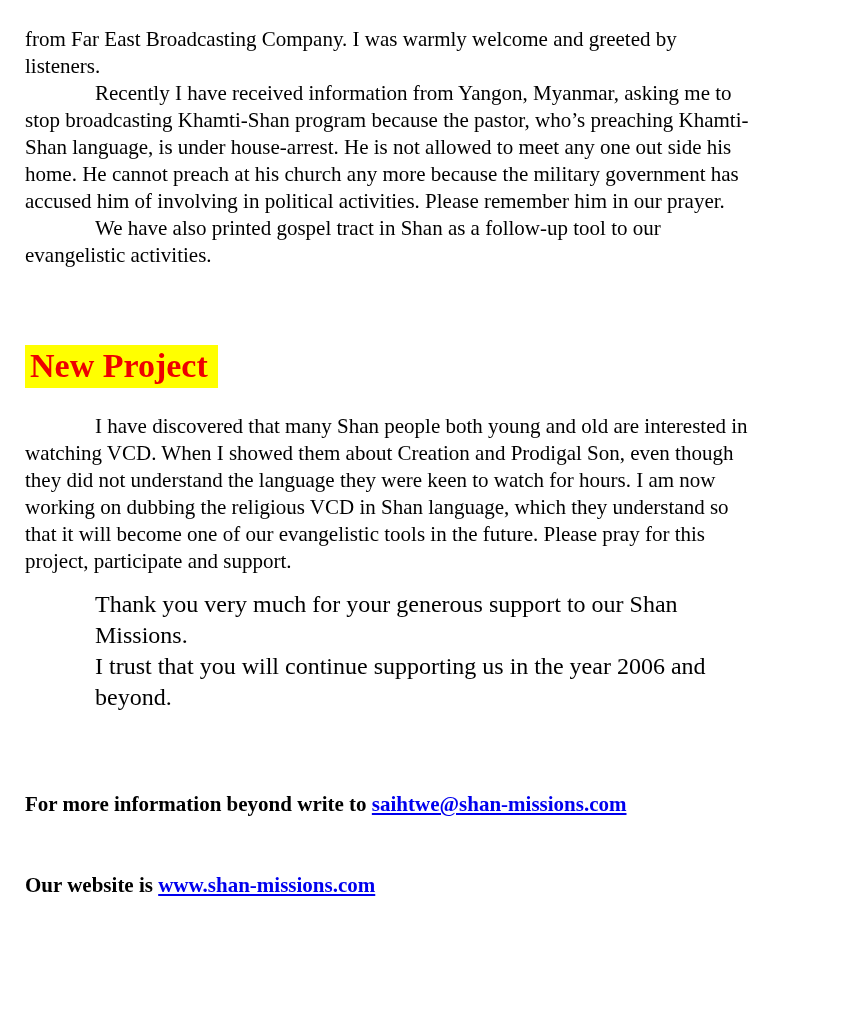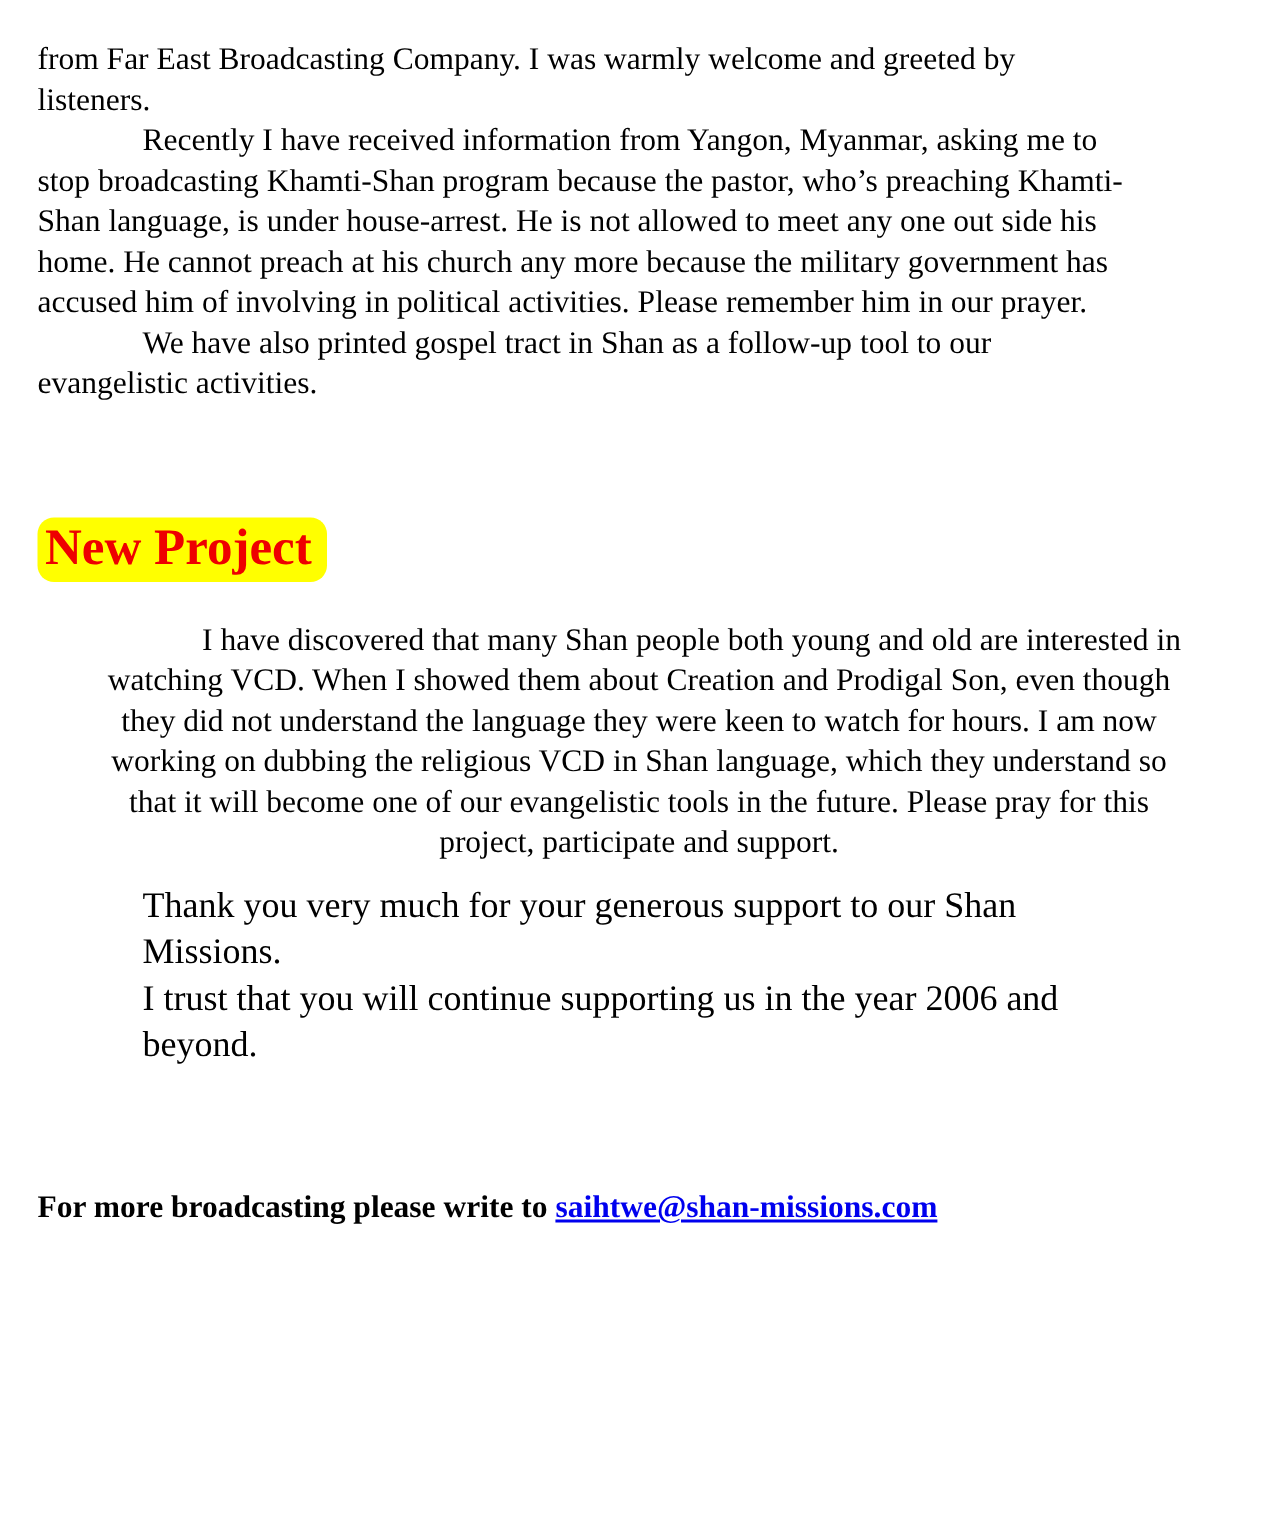--- a/index.html
+++ b/index.html
@@ -25,35 +25,33 @@
     -moz-tab-size: 70px;
     overflow: hidden;
   }
   .heading-wrap { line-height: 0; }
   .heading {
     display: inline-block;
     font-size: 34px;
     line-height: 36px;
     font-weight: bold;
     padding: 3px 10px 4px 5px;
-    border-radius: 11px;
   }
   .heading-new-project {
     margin-top: 76px;
     background: #ffff00;
     color: #ee0000;
   }
   .heading-thank-you {
     margin-top: 50px;
     background: #1a1a8c;
     color: #f2f2a6;
   }
   .para-new-project {
     margin-top: 25px;
-    text-align: center;
   }
   .thanks-block {
     margin-top: 14px;
     margin-left: 70px;
     font-size: 24px;
     line-height: 31px;
     white-space: pre;
     overflow: hidden;
   }
   .contact-block {
@@ -97,17 +95,18 @@
 that it will become one of our evangelistic tools in the future. Please pray for this
 project, participate and support.</div>
 
 
     <div class="thanks-block">Thank you very much for your generous support to our Shan
 Missions.
 I trust that you will continue supporting us in the year 2006 and
 beyond.</div>
 
     <div class="contact-block">
-      <div><span>For more broadcasting please write to </span><a>saihtwe@shan-missions.com</a></div>
+      <div><span>For more information beyond write to </span><a>saihtwe@shan-missions.com</a></div>
+      <div><span>Our website is </span><a>www.shan-missions.com</a></div>
     </div>
 
   </div>
 </div>
 
 </body></html>

